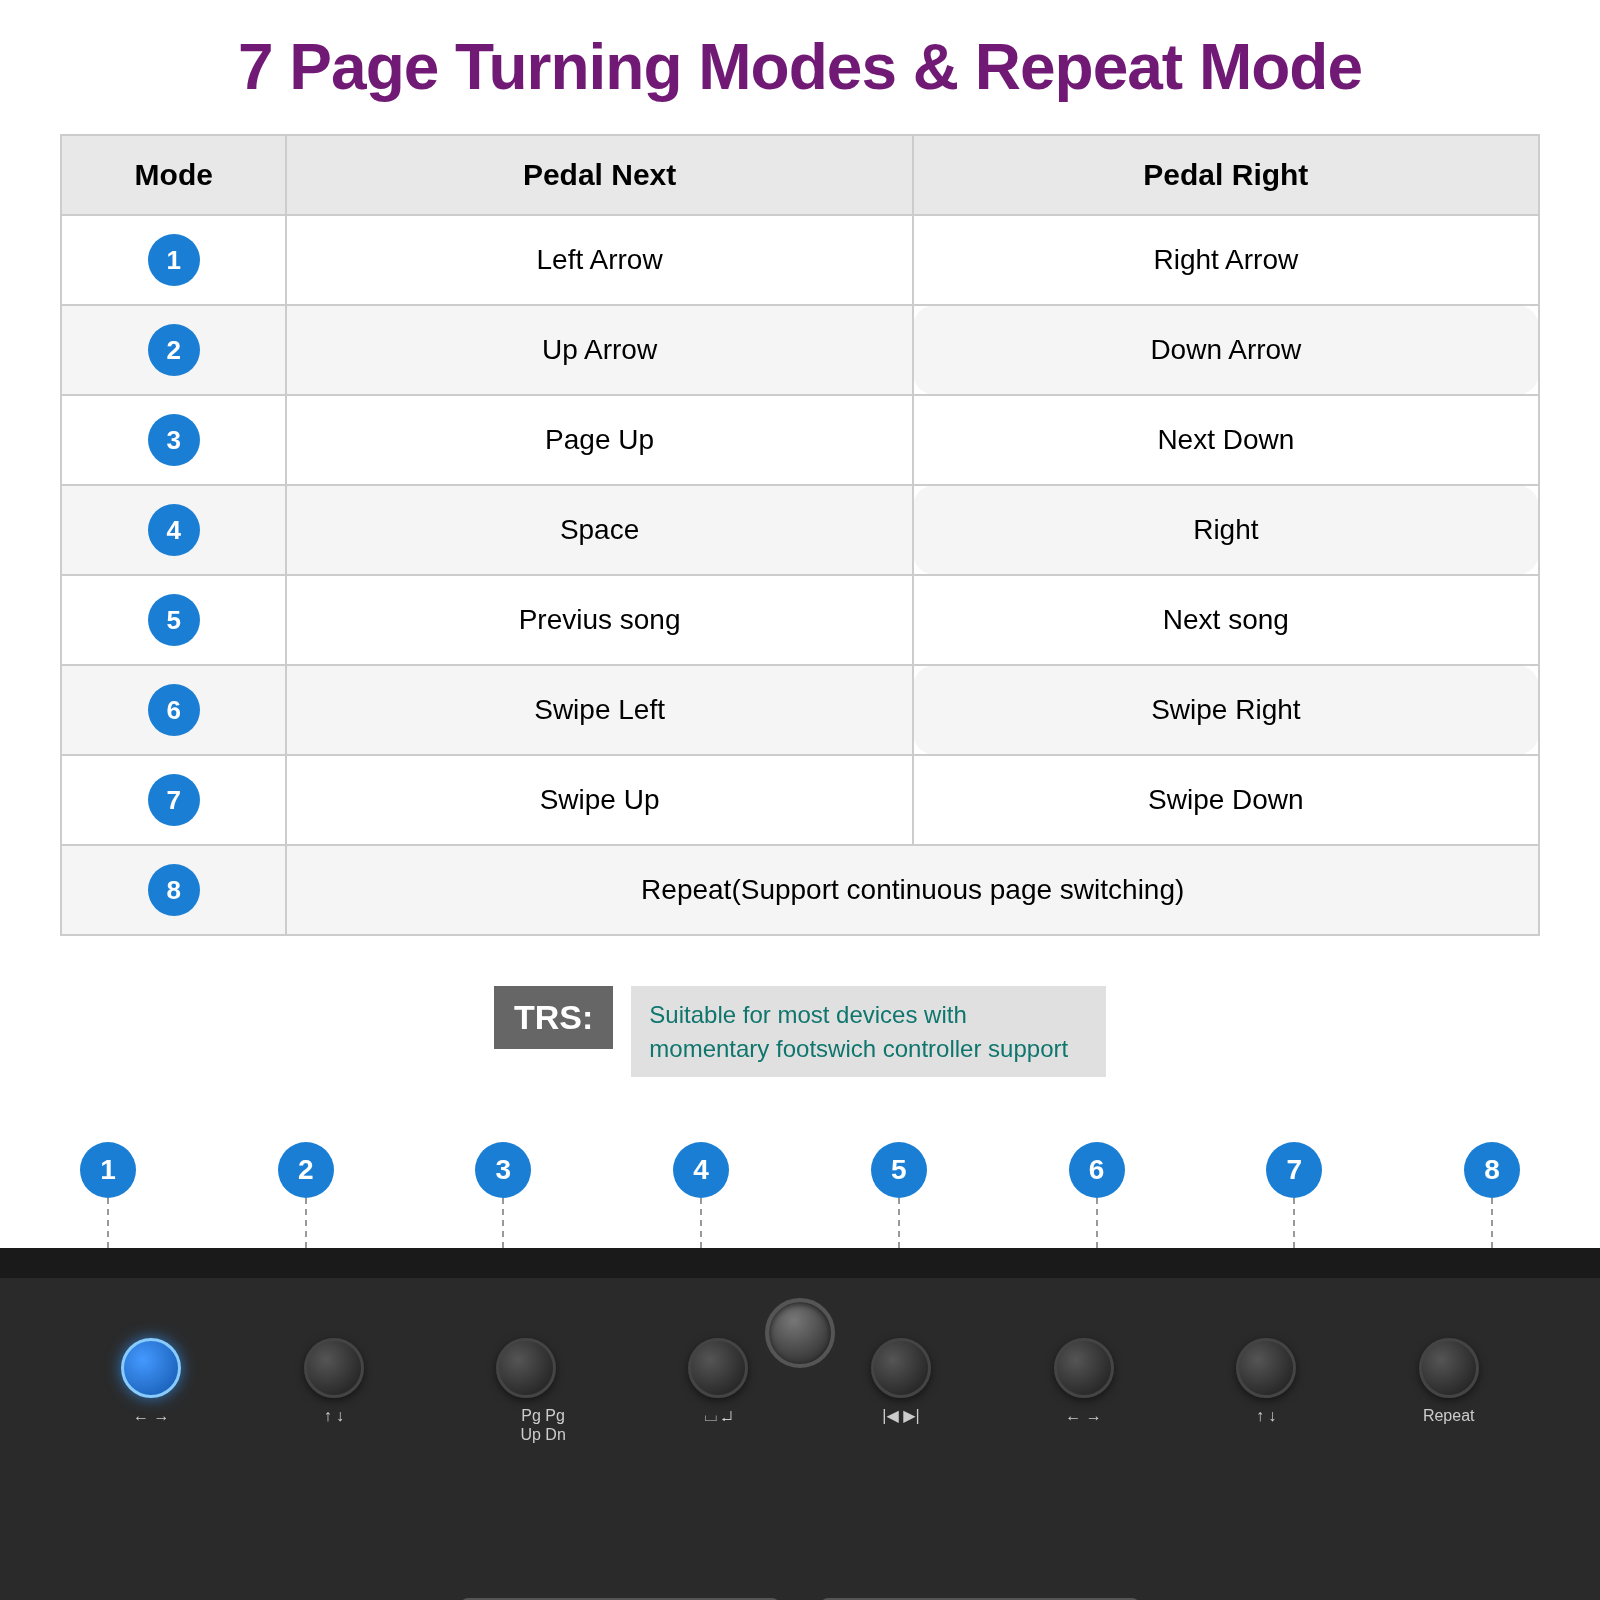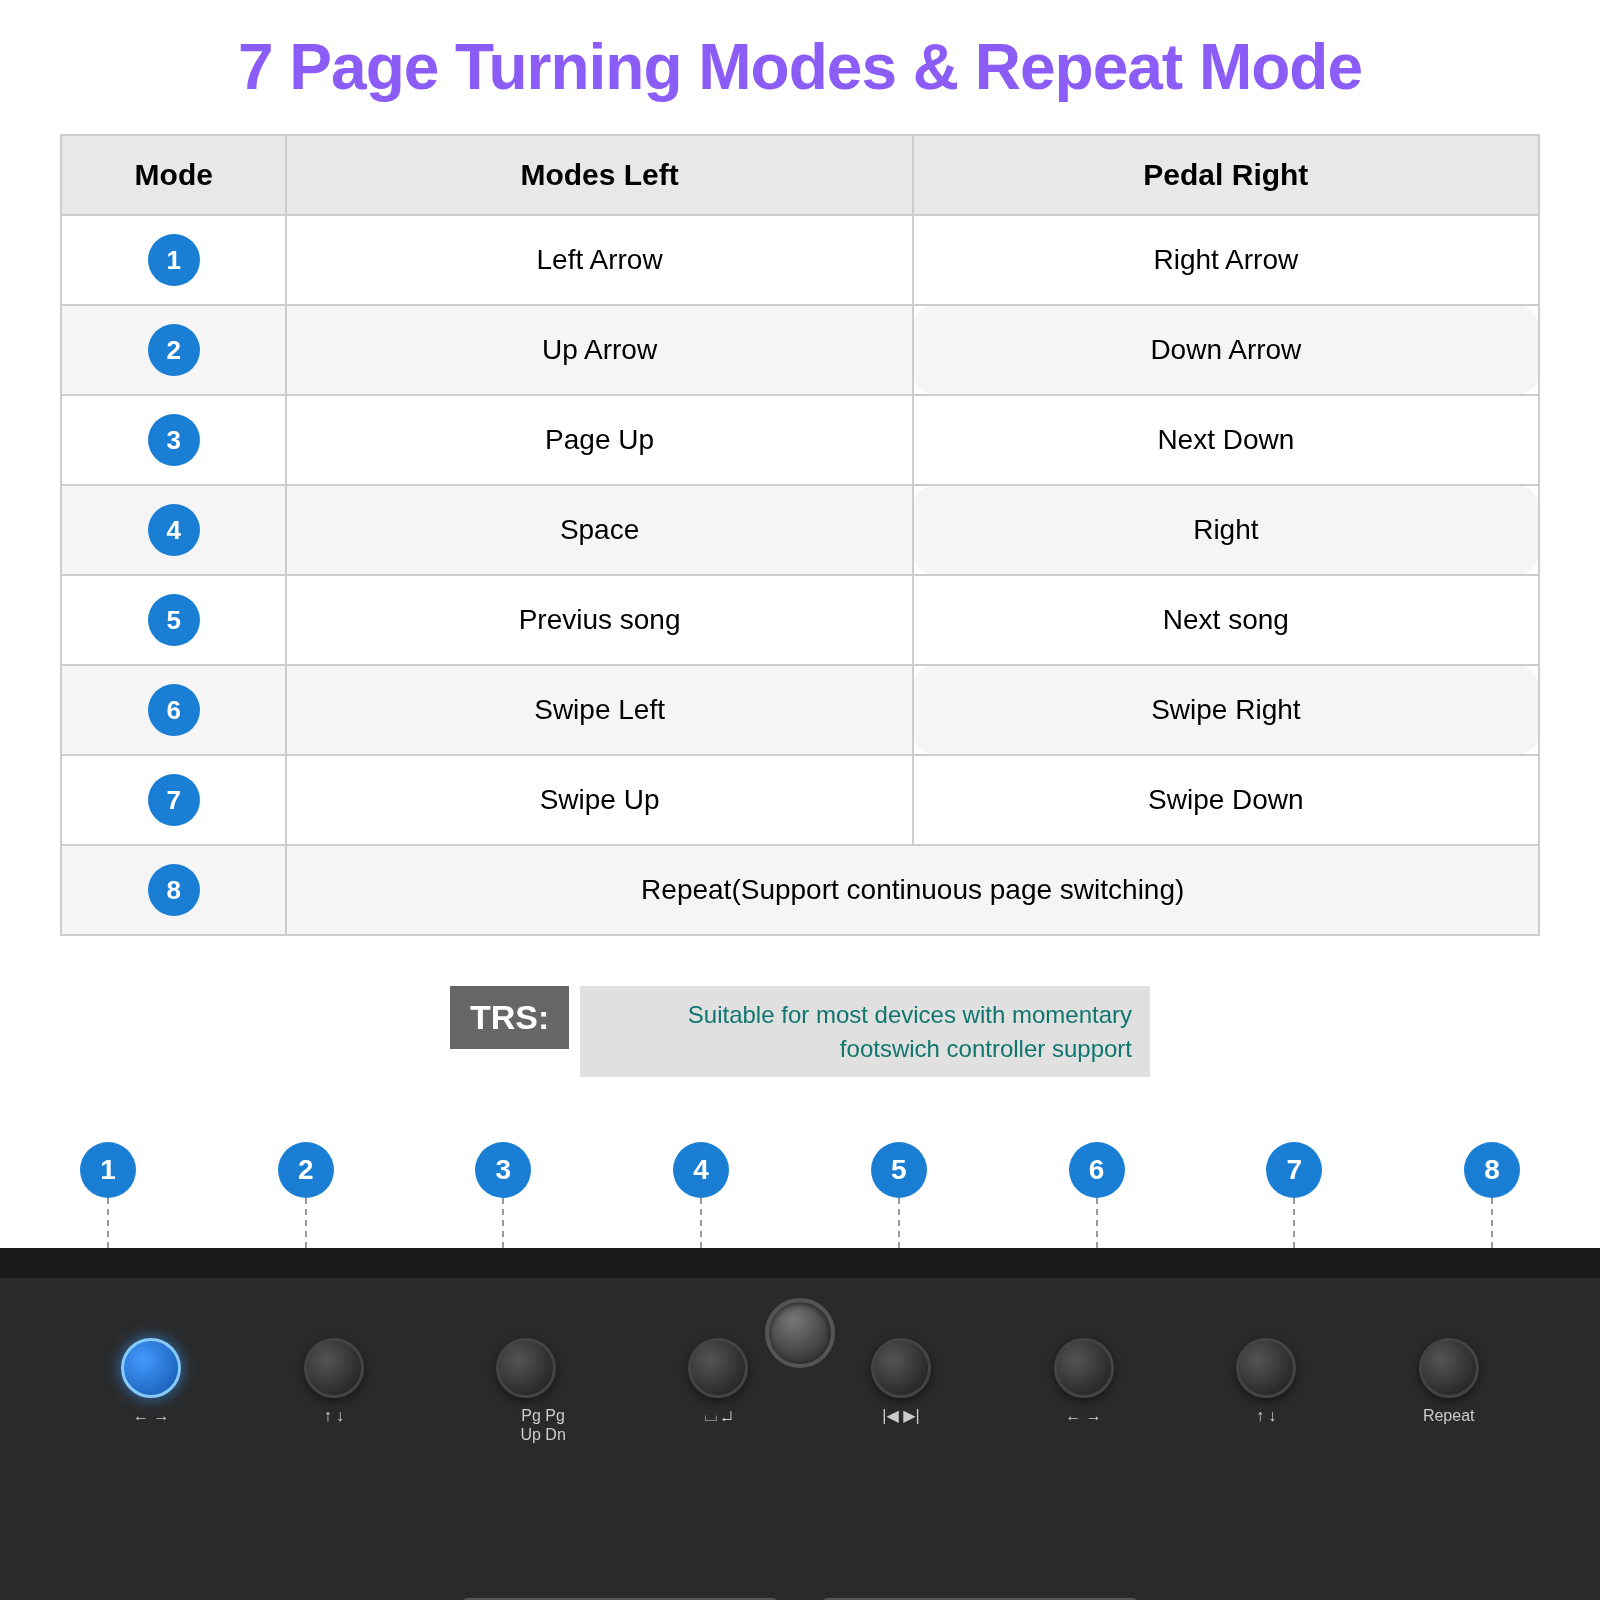--- a/index.html
+++ b/index.html
@@ -13,21 +13,21 @@
 
     .page-wrapper {
       width: 1600px;
       padding: 30px 60px 0 60px;
     }
 
     .page-title {
       font-size: 64px;
       font-weight: 900;
       text-align: center;
-      color: #8b5cf6;
+      color: #701a75;
       margin-bottom: 30px;
       letter-spacing: -1px;
     }
 
     
     .mode-table {
       width: 100%;
       border-collapse: collapse;
       border: 1px solid #f97316;
       margin-bottom: 40px;
@@ -83,24 +83,23 @@
 
     .span-two {
       text-align: center;
     }
 
     
     .trs-section {
       display: flex;
       align-items: flex-start;
       justify-content: center;
-      gap: 11px;
+      gap: 18px;
       margin: 10px auto 30px auto;
-      width: 700px;
-      text-align: right;
+      width: 612px;
     }
 
     .trs-label {
       background: #666;
       color: #fff;
       font-size: 34px;
       font-weight: 900;
       padding: 12px 20px;
       display: inline-flex;
       align-items: center;
@@ -238,21 +237,21 @@
 </head>
 <body>
 
 <div class="page-wrapper">
   <h1 class="page-title">7 Page Turning Modes &amp; Repeat Mode</h1>
 
   <table class="mode-table">
     <thead>
       <tr>
         <th>Mode</th>
-        <th>Modes Left</th>
+        <th>Pedal Next</th>
         <th>Pedal Right</th>
       </tr>
     </thead>
     <tbody id="table-body">
     <tr>
           <td class="col-mode"><span class="mode-num">1</span></td>
           <td class="col-left">Left Arrow</td>
           <td class="col-right">Right Arrow</td>
         </tr>
         <tr>

